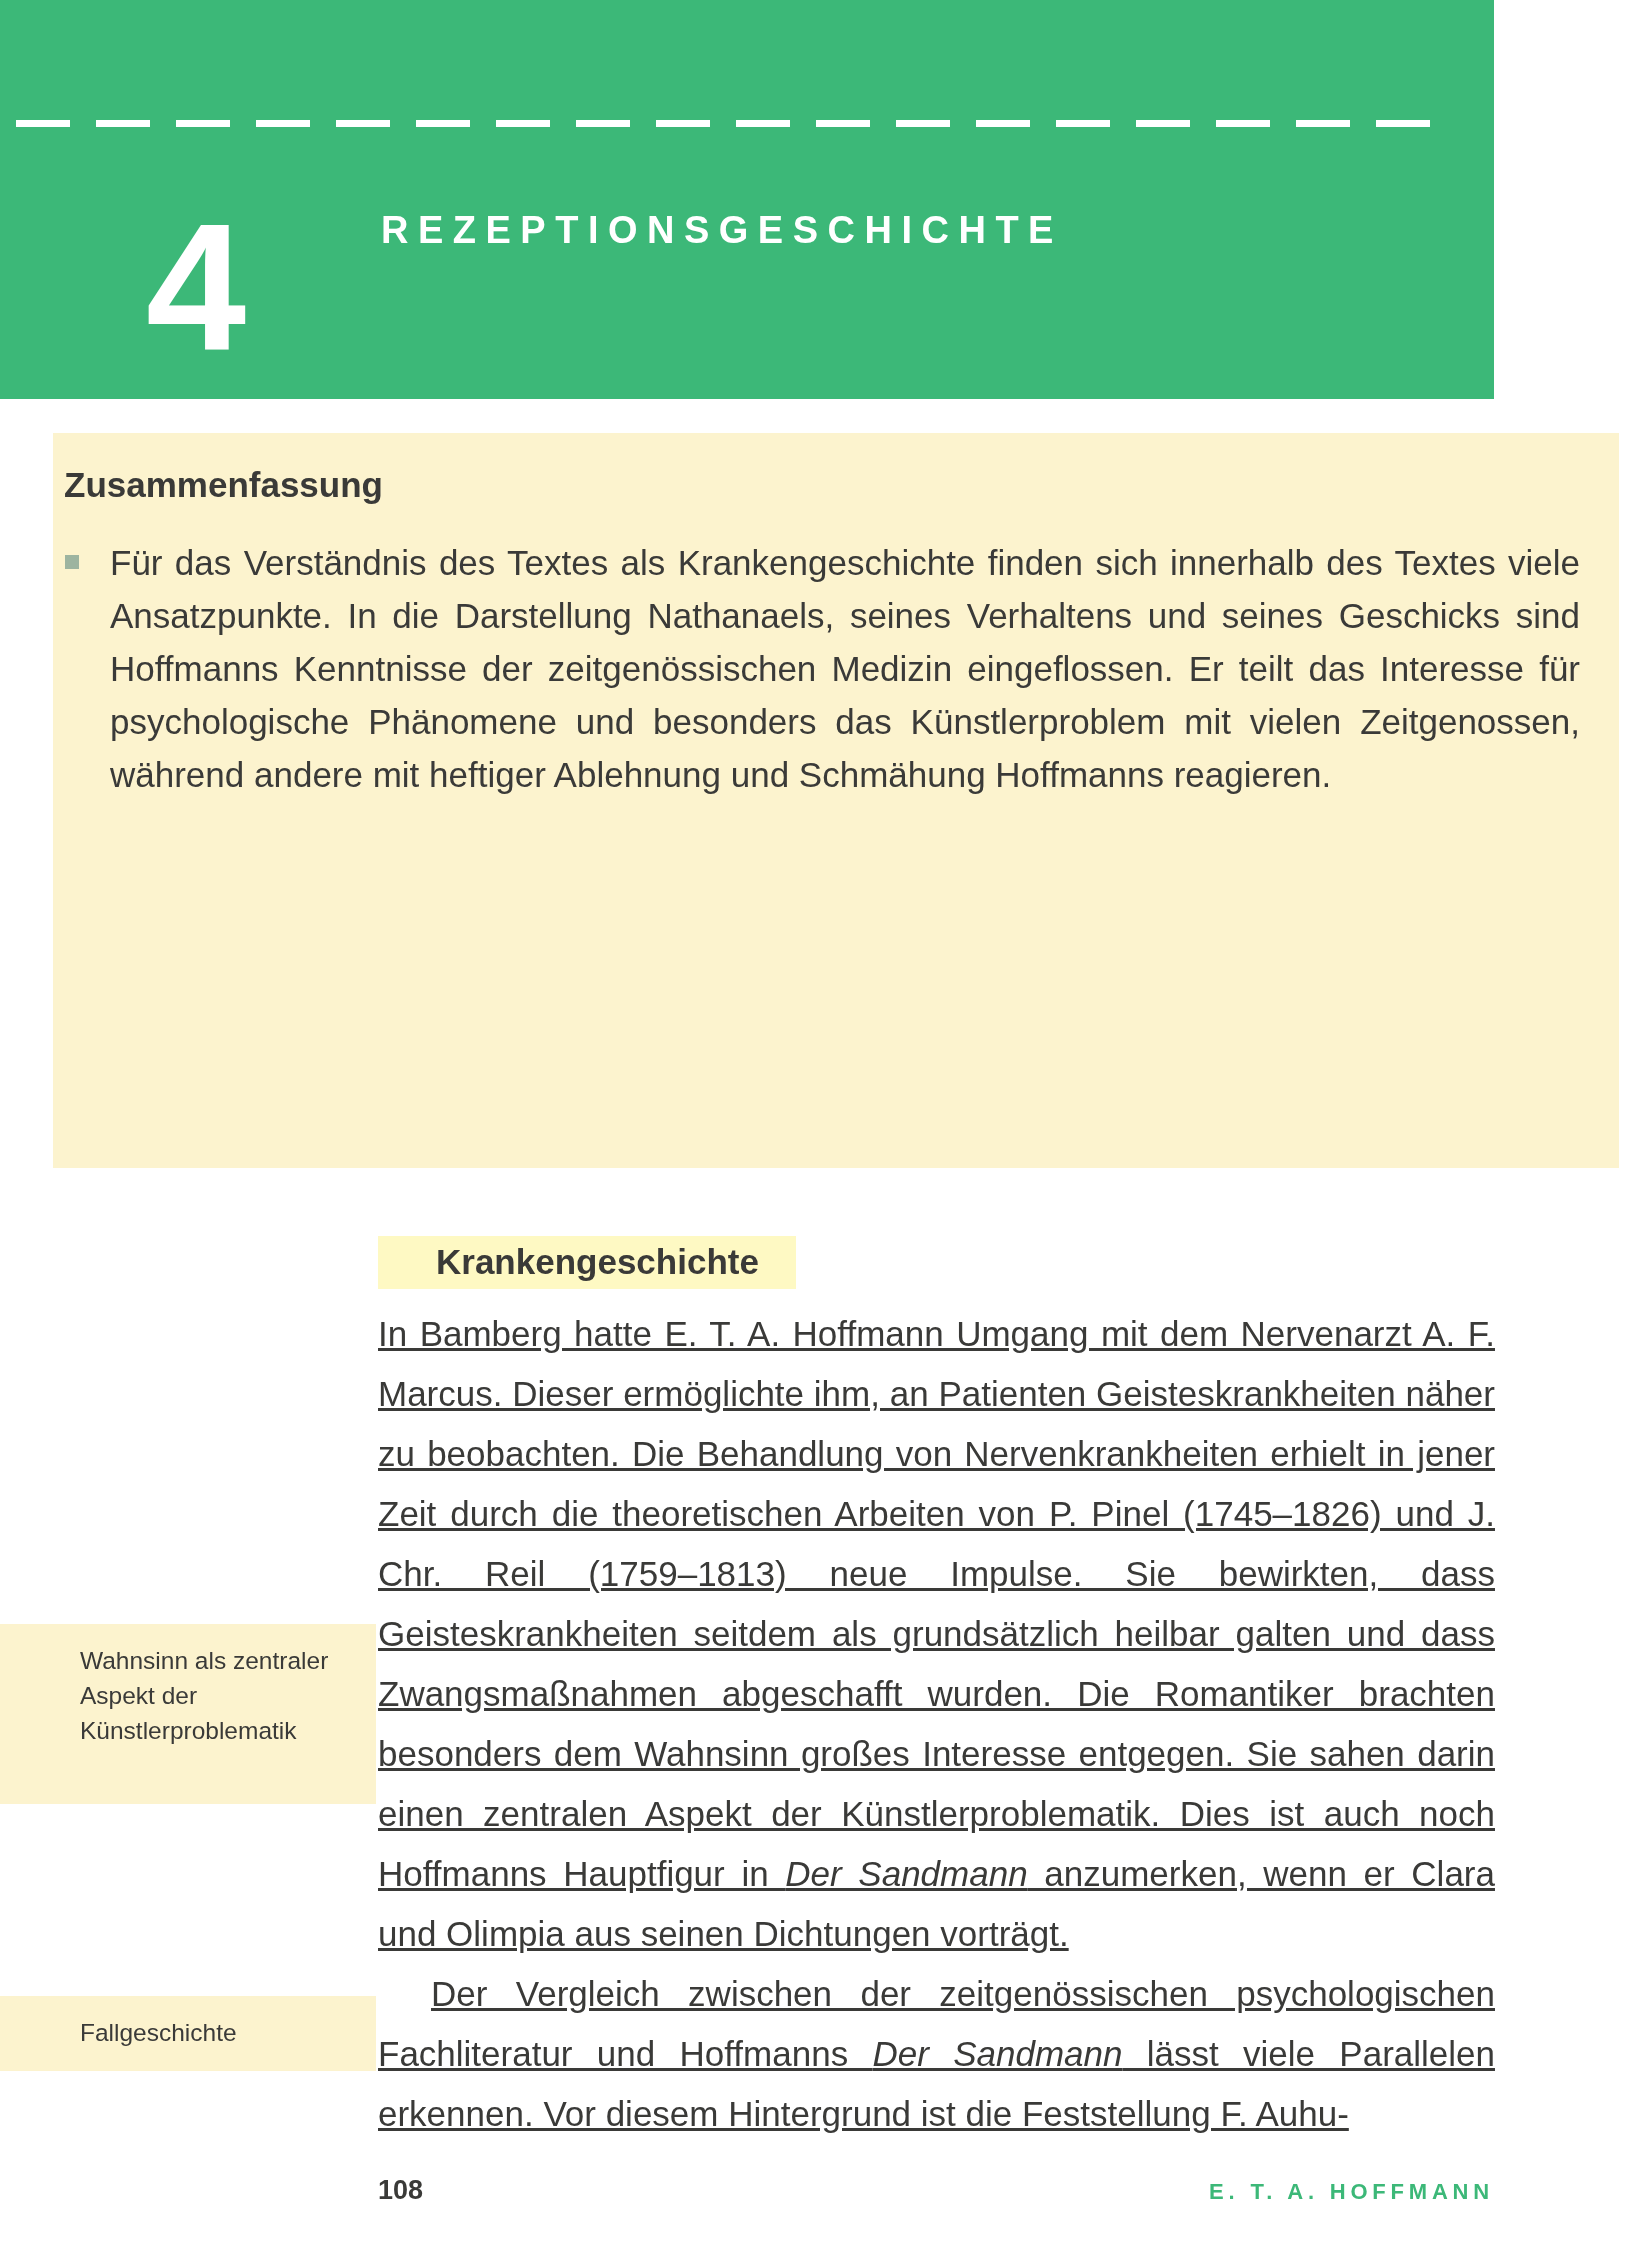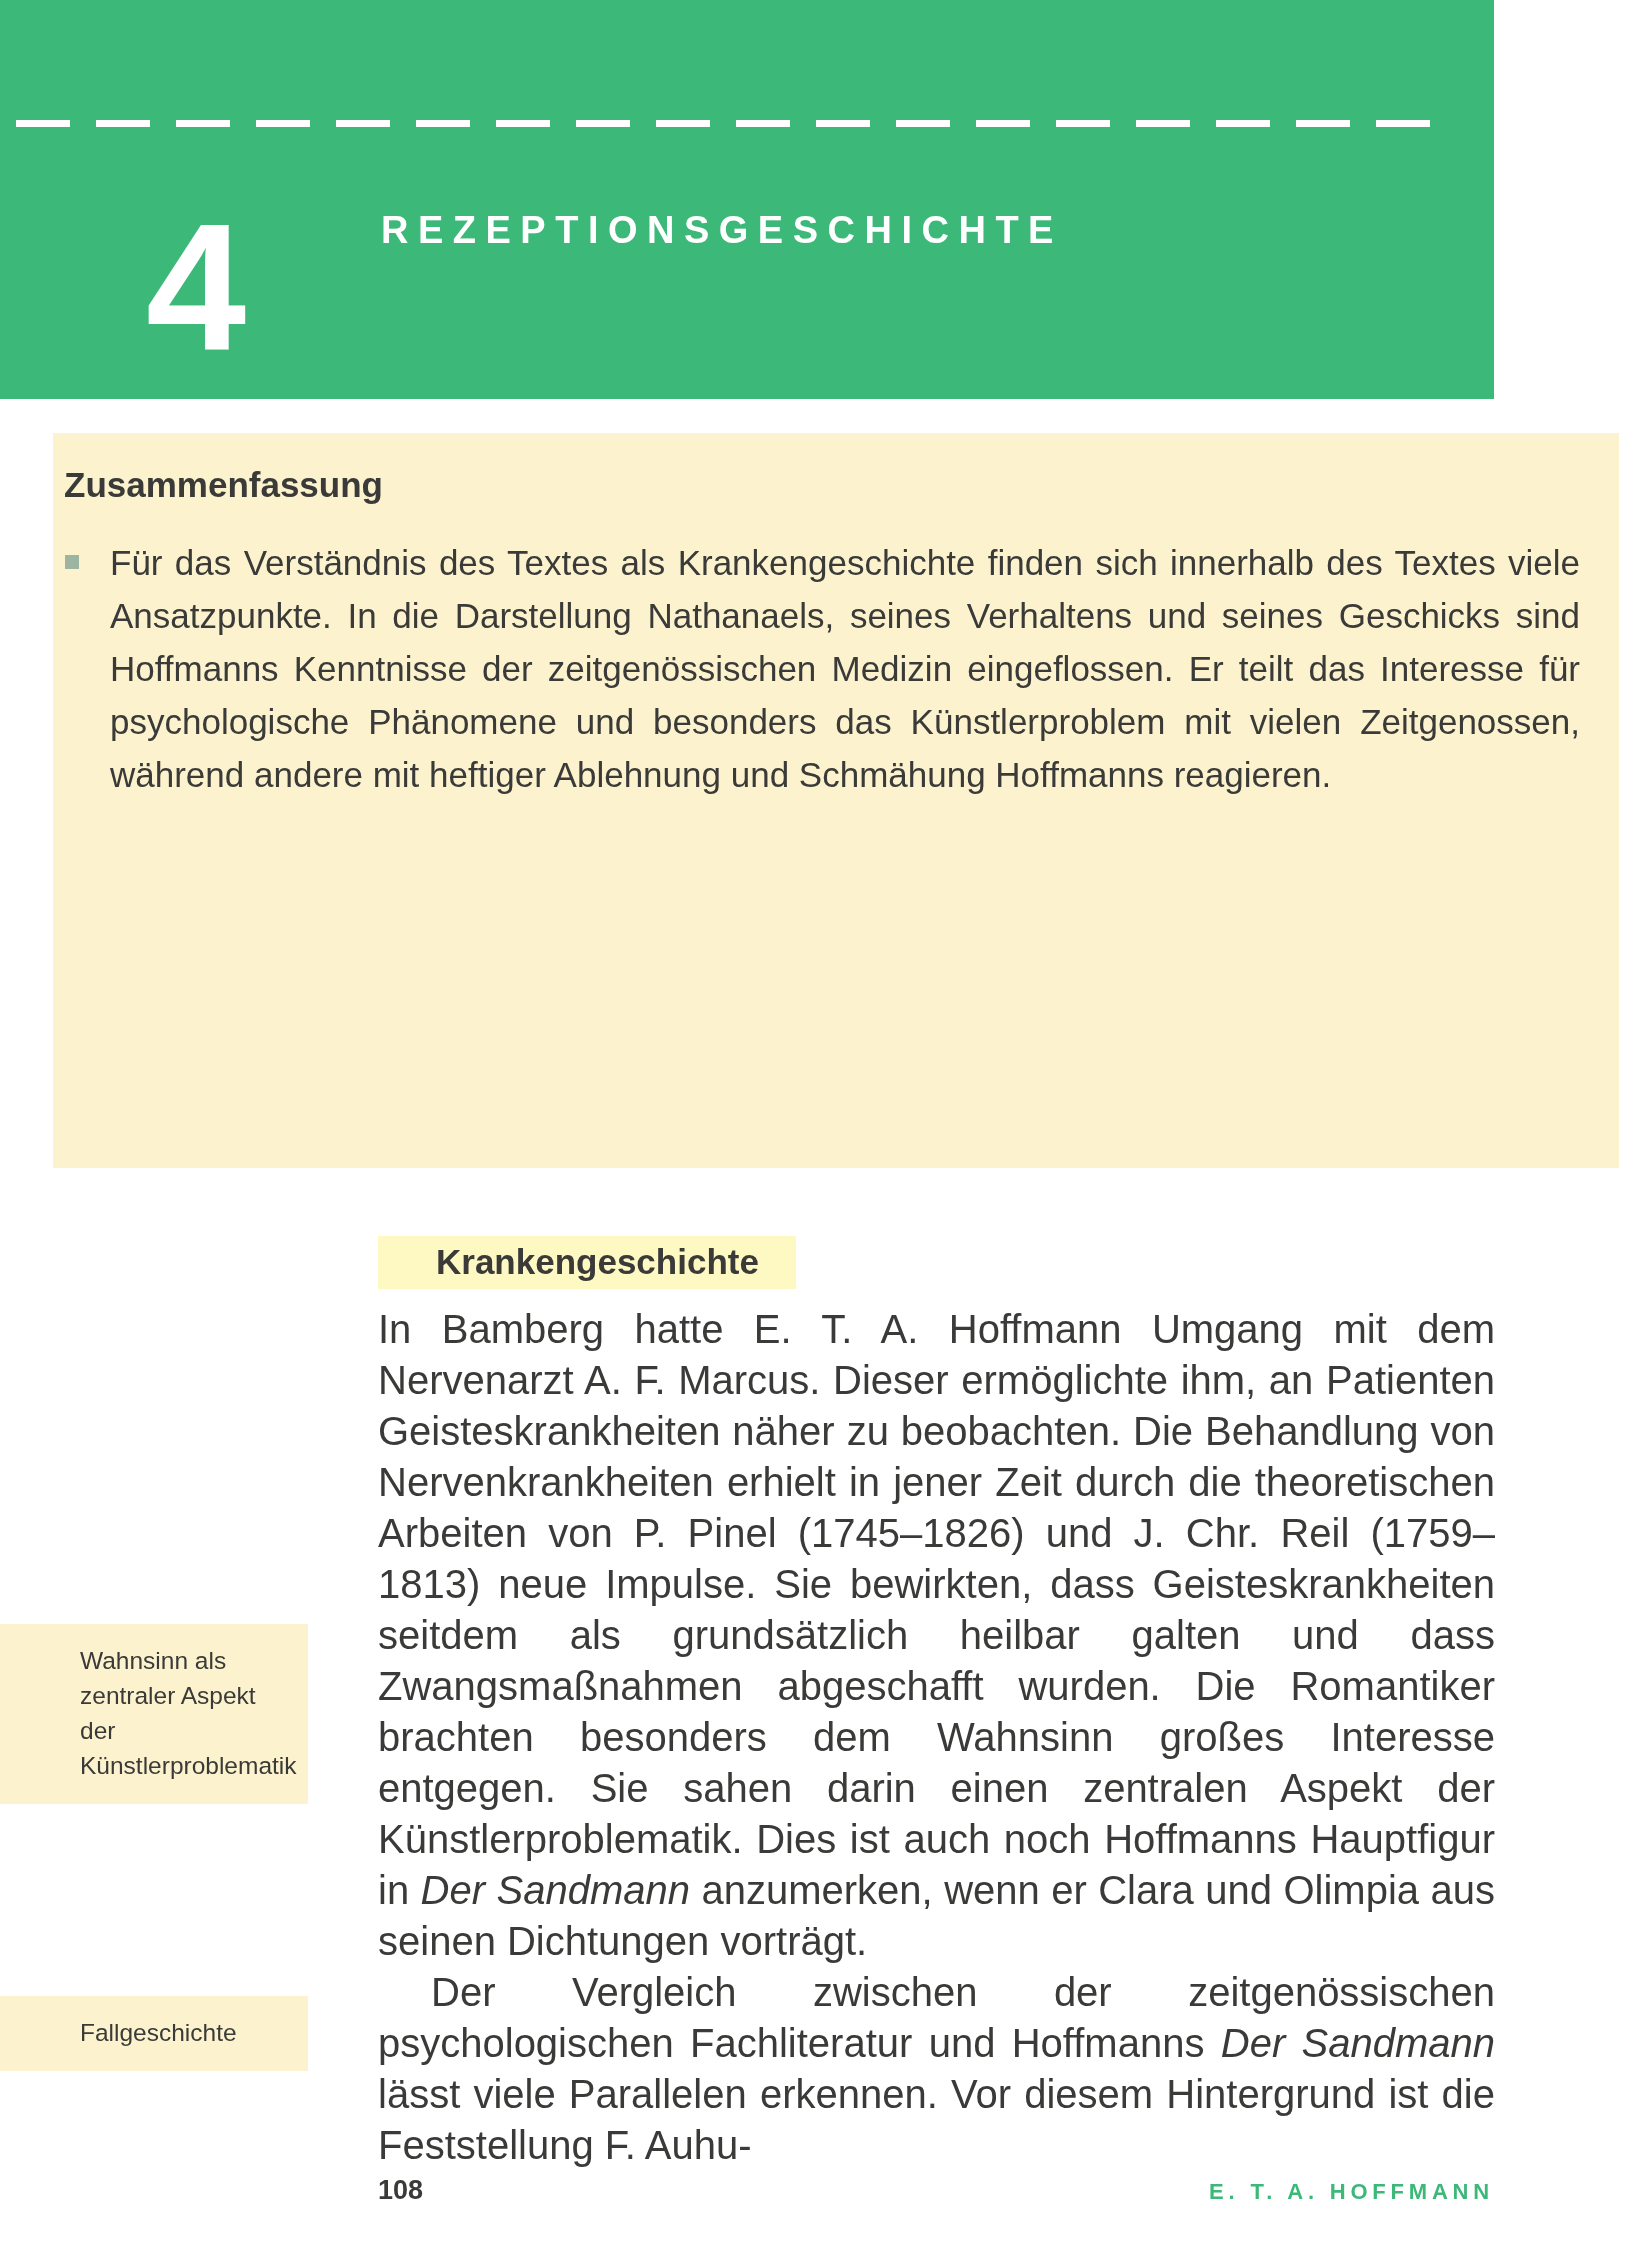--- a/index.html
+++ b/index.html
@@ -80,30 +80,31 @@
   }
   .section-heading {
     display: inline-block;
     background: #fef9c3;
     font-size: 35px; line-height: 38px;
     font-weight: bold;
     padding: 6.8px 37px 8.2px 58px;
     margin-bottom: 15px;
   }
   .content-column p {
-    font-size: 40px; line-height: 51px;
+    font-size: 35px; line-height: 60px;
     text-align: justify;
+    text-decoration: underline;
   }
   .content-column p.indented { text-indent: 53px; }
 
   
   .margin-note {
     position: absolute;
     left: 0;
-    width: 308px;
+    width: 376px;
     background: #fcf3ce;
     font-size: 24.5px; line-height: 35px;
     padding: 19px 20.4px 19px 80px;
   }
   .margin-note-1 { top: 1624px; min-height: 180px; }
   .margin-note-2 { top: 1996px; min-height: 75px; }
 
   
   .footer-page {
     position: absolute;

